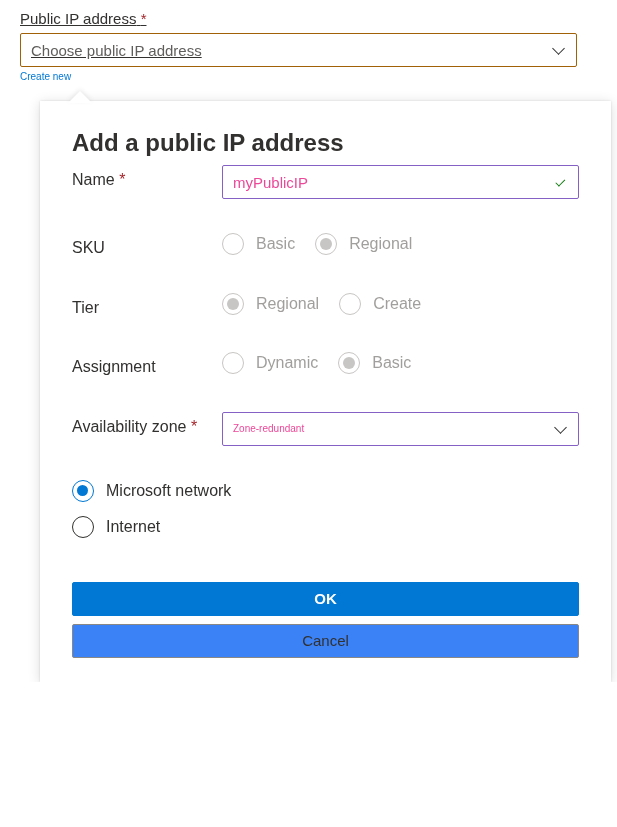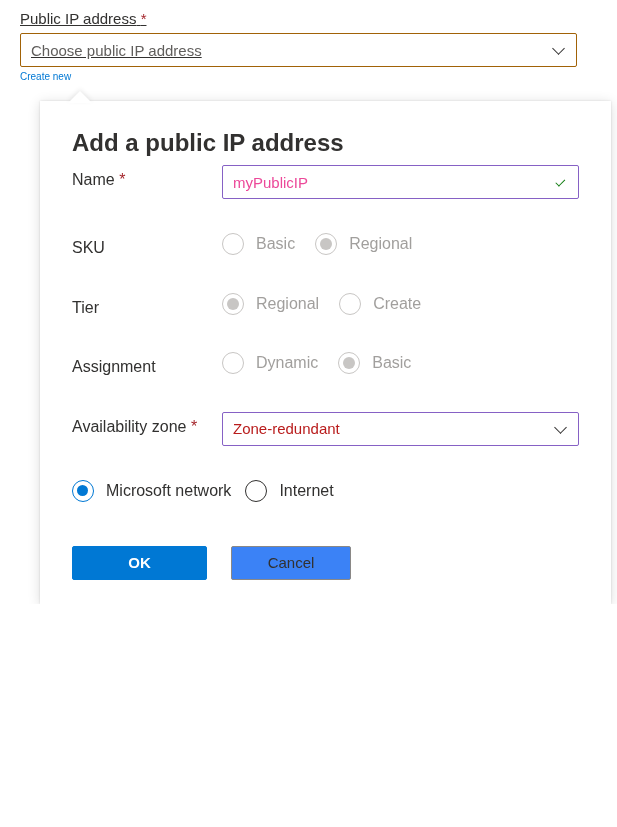--- a/index.html
+++ b/index.html
@@ -125,20 +125,21 @@
       transform: rotate(45deg) translateY(-4px);
     }
     .radio-row {
       display: flex;
       gap: 20px;
       align-items: center;
       flex-wrap: wrap;
     }
     .radio-stack {
       display: flex;
+      flex-direction: column;
       gap: 14px;
     }
     .radio-option {
       display: flex;
       align-items: center;
       gap: 12px;
       cursor: pointer;
     }
     .radio-option.disabled { cursor: default; }
     .radio-circle {
@@ -199,29 +200,30 @@
     }
     .az-dropdown {
       width: 100%;
       border: 1px solid #8661c5;
       border-radius: 2px;
       height: 34px;
       display: flex;
       align-items: center;
       justify-content: space-between;
       padding: 0 10px;
-      font-size: 15px;
-      color: #b91c1c;
+      font-size: 10px;
+      color: #ec4899;
       background: #fff;
       cursor: pointer;
     }
     .button-row {
       display: flex;
-      gap: 24px;
+      gap: 8px;
       margin-top: 44px;
+      flex-direction: column;
     }
     .btn {
       min-width: 135px;
       height: 34px;
       font-size: 15px;
       border-radius: 2px;
       cursor: pointer;
       display: flex;
       align-items: center;
       justify-content: center;

